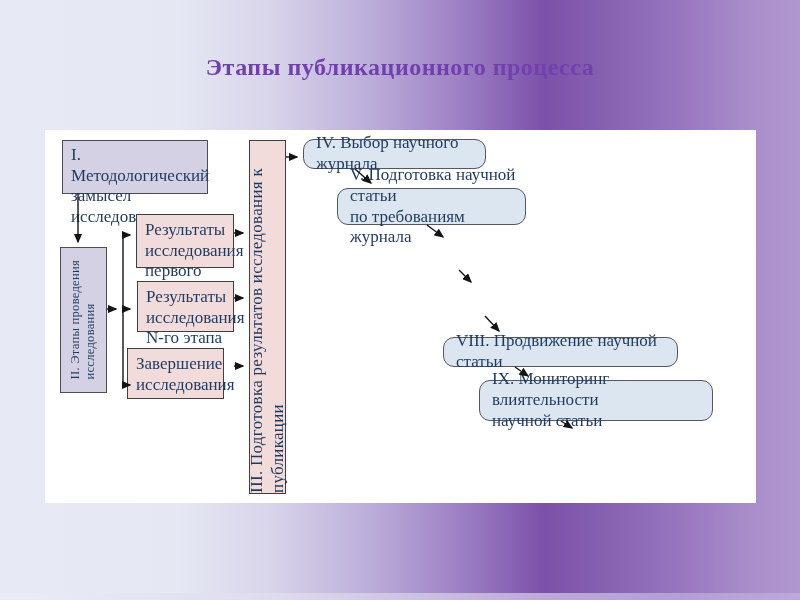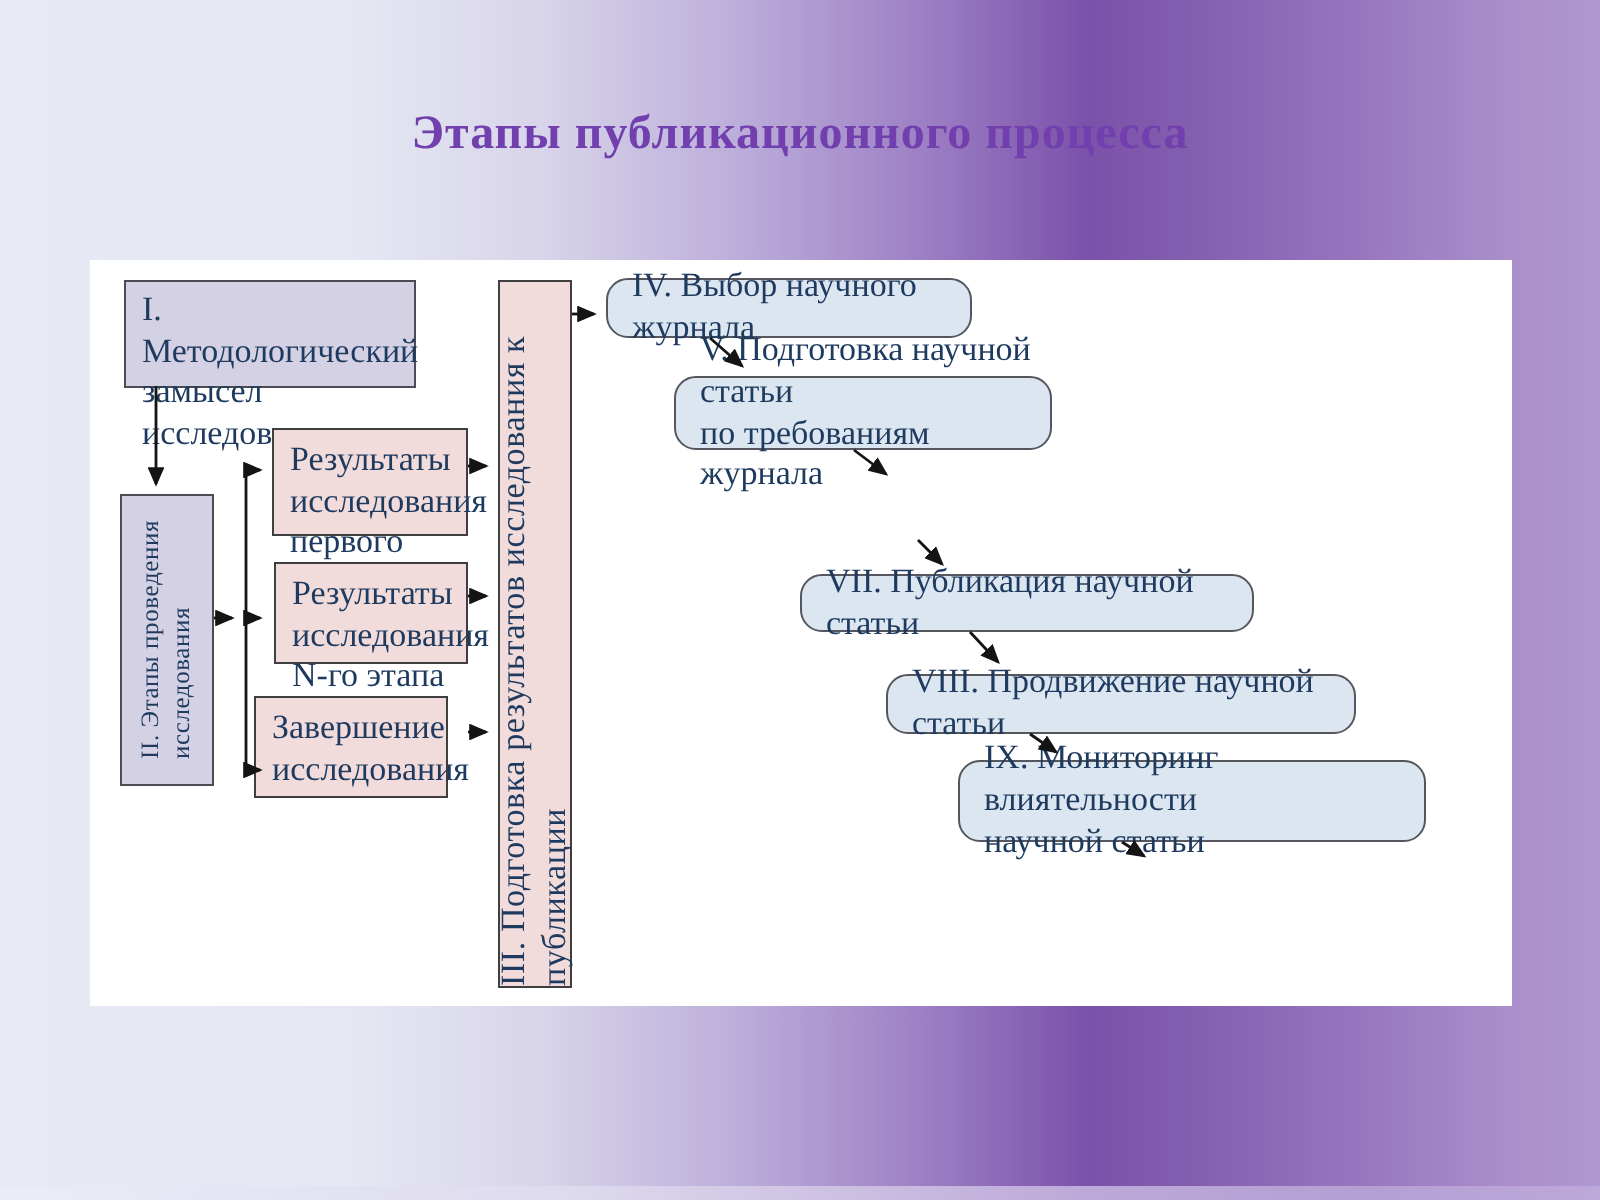--- a/index.html
+++ b/index.html
@@ -90,23 +90,20 @@
       <span>III. Подготовка результатов исследования к публикации</span>
     </div>
 
     <div class="box blue cascade" id="c-0">
       <span>IV. Выбор научного журнала</span>
     </div>
     <div class="box blue cascade" id="c-1">
       <span>V. Подготовка научной статьи
 по требованиям журнала</span>
     </div>
-    <div class="box blue cascade" id="c-3">
-      <span>VII. Публикация научной статьи</span>
-    </div>
     <div class="box blue cascade" id="c-5">
       <span>IX. Мониторинг влиятельности
 научной статьи</span>
     </div>
     <div class="box blue cascade" id="c-4">
       <span>VIII. Продвижение научной статьи</span>
     </div>
 
     <svg class="connectors" viewBox="0 0 711 373" xmlns="http://www.w3.org/2000/svg">
       <defs>

